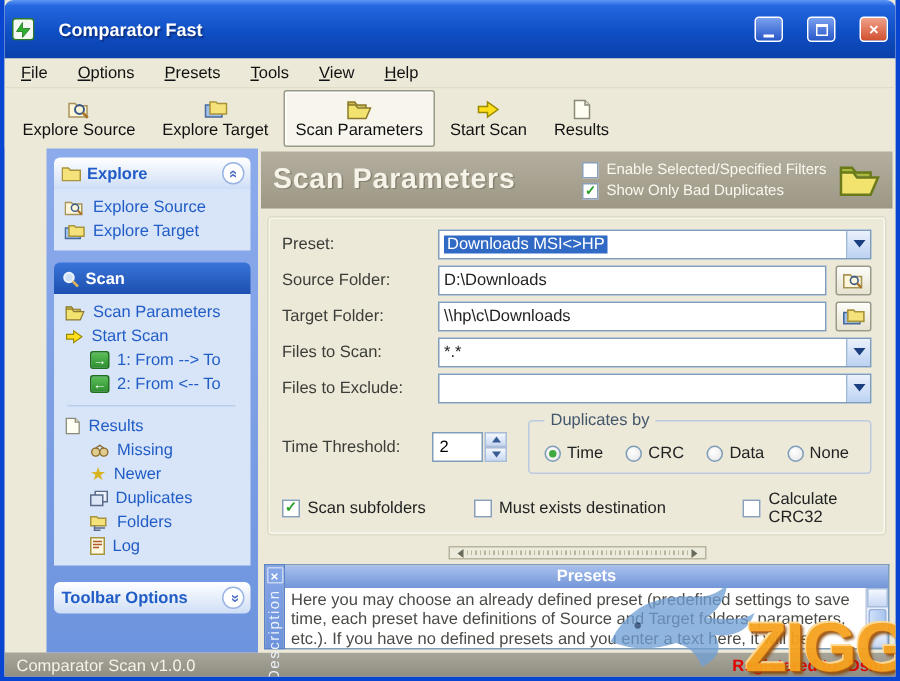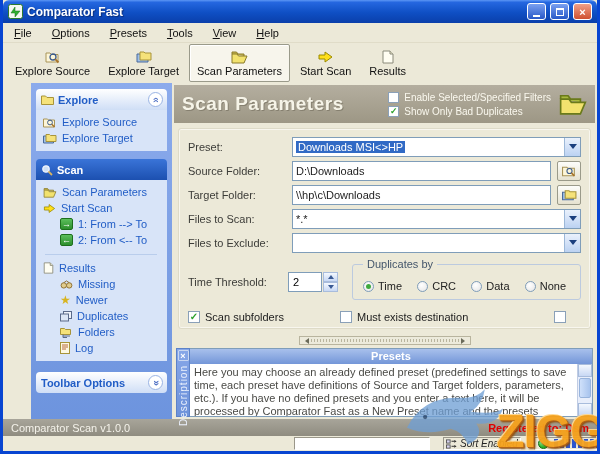--- a/index.html
+++ b/index.html
@@ -3,21 +3,21 @@
 <meta charset="utf-8">
 <style>
   * { box-sizing: border-box; margin: 0; padding: 0; }
   body { font-family: "Liberation Sans", sans-serif; background:#fff; }
 
   .window { width:600px; height:454px; position:relative; overflow:hidden;
     border-left:3px solid #0845d1; border-right:3px solid #0845d1; border-bottom:3px solid #0845d1;
     background:#ece9d8; }
 
   
-  .titlebar { height:23px; display:flex; align-items:center; gap:4px; padding:0 5px;
+  .titlebar { height:39px; display:flex; align-items:center; gap:16px; padding:0 5px;
     background:linear-gradient(180deg,#5d97f5 0%,#2567e0 10%,#0f4fc4 55%,#0a3faa 100%);
     border-radius:6px 6px 0 0; }
   .titlebar .title { flex:1; color:#fff; font-weight:bold; font-size:12px; text-shadow:1px 1px 1px #0a2d7a; }
   .tb-btn { width:19px; height:17px; border:1px solid #fff; border-radius:3px; display:flex;
     align-items:center; justify-content:center; color:#fff; font-size:11px; font-weight:bold; }
   .tb-blue { background:linear-gradient(180deg,#7aa0f0,#2858c8); }
   .tb-close { background:linear-gradient(180deg,#f0a088,#d05030); }
   .min-glyph { width:7px; height:2px; background:#fff; margin-top:8px; }
   .max-glyph { width:8px; height:8px; border:1px solid #fff; border-top:2px solid #fff; }
 
@@ -505,20 +505,21 @@
           <label class="check-item">
             <span class="cb2">✓</span>
             <span>Scan subfolders</span>
           </label>
           <label class="check-item">
             <span class="cb2"></span>
             <span>Must exists destination</span>
           </label>
           <label class="check-item">
             <span class="cb2"></span>
+            <span>Calculate CRC32</span>
           </label>
         </div>
       </div>
 
       <div class="splitter">
         <span class="split-arrow split-left"></span>
         <span class="split-dots"></span>
         <span class="split-arrow split-right"></span>
       </div>
 

